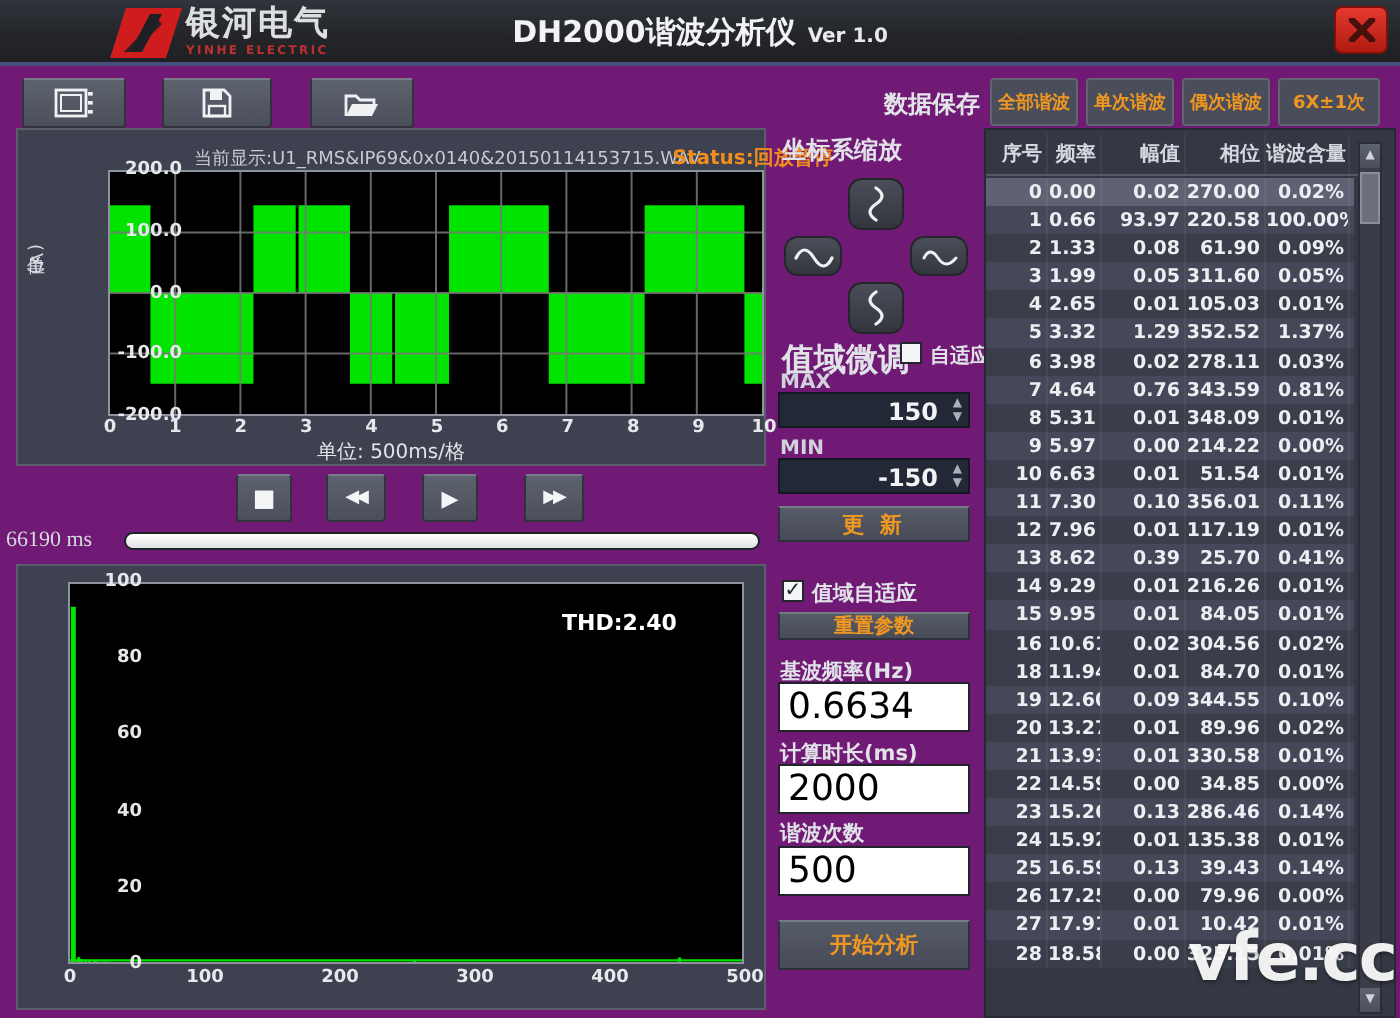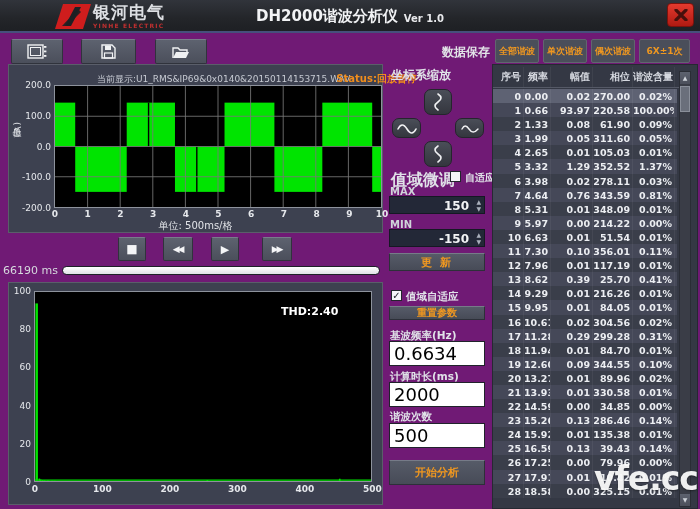--- a/index.html
+++ b/index.html
@@ -47,34 +47,34 @@
   }
   
   .panel { position:absolute; background:#3d4150; border:1px solid #5a5e6a; }
   
   #wave-panel { left:8px; top:64px; width:375px; height:169px; }
   .wave-header { position:absolute; left:88px; top:2px; white-space:nowrap; }
   .wave-header .cur { font-size:9px; color:#c6cad2; }
   .wave-header .status { font-size:10px; font-weight:bold; color:#f08d1c; margin-left:-14px; }
   .plot-black { position:absolute; background:#000; border:1px solid #8d929c; }
   #wave-plot { left:45px; top:20px; width:328px; height:123px; }
-  .ytick { position:absolute; text-align:right; font-size:9px; font-weight:normal; color:#e6e8ec; }
+  .ytick { position:absolute; text-align:right; font-size:9px; font-weight:bold; color:#e6e8ec;margin-left:40px; }
   .xtick { position:absolute; text-align:center; font-size:9px; font-weight:bold; color:#e6e8ec; }
   .ylab-vert {
     position:absolute; left:1px; top:55px; font-size:9px; color:#d6d9de;
     writing-mode:vertical-rl; letter-spacing:1px;
   }
   .xlab { position:absolute; width:100%; text-align:center; font-size:10px; font-weight:normal; color:#e2e4e8; }
   
   .tr-btn {
     position:absolute; top:237px; height:24px; background:linear-gradient(#5d626f,#4b4f5b);
     border:1px solid #30333c; border-top-color:#787d8a; border-radius:2px;
     display:flex; align-items:center; justify-content:center; color:#f4f5f7; cursor:pointer;
   }
-  .time-label { position:absolute; left:3px; top:264px; font-size:11px; color:#d6d9de; }
+  .time-label { position:absolute; left:3px; top:264px; font-size:11px; color:#d6d9de;font-family:Liberation Serif, serif; }
   .slider-track {
     position:absolute; left:62px; top:266px; width:318px; height:9px;
     background:linear-gradient(#fff,#dfe2e6); border:1px solid #1d2128; border-radius:5px; cursor:pointer;
   }
   
   #spec-panel { left:8px; top:282px; width:375px; height:223px; }
   #spec-plot { left:25px; top:8px; width:338px; height:191px; }
   .thd { position:absolute; left:272px; top:22px; font-size:11px; font-weight:bold; color:#fff; }
   
   .mid-label { position:absolute; font-weight:bold; color:#e0e2e8; }
@@ -475,27 +475,20 @@
           <div class="tcell c3">84.05</div>
           <div class="tcell c4">0.01%</div>
         </div>
         <div class="trow">
           <div class="tcell c0">16</div>
           <div class="tcell c1">10.61</div>
           <div class="tcell c2">0.02</div>
           <div class="tcell c3">304.56</div>
           <div class="tcell c4">0.02%</div>
         </div>
-        <div class="trow odd">
-          <div class="tcell c0">17</div>
-          <div class="tcell c1">11.28</div>
-          <div class="tcell c2">0.29</div>
-          <div class="tcell c3">299.28</div>
-          <div class="tcell c4">0.31%</div>
-        </div>
         <div class="trow">
           <div class="tcell c0">18</div>
           <div class="tcell c1">11.94</div>
           <div class="tcell c2">0.01</div>
           <div class="tcell c3">84.70</div>
           <div class="tcell c4">0.01%</div>
         </div>
         <div class="trow odd">
           <div class="tcell c0">19</div>
           <div class="tcell c1">12.60</div>

